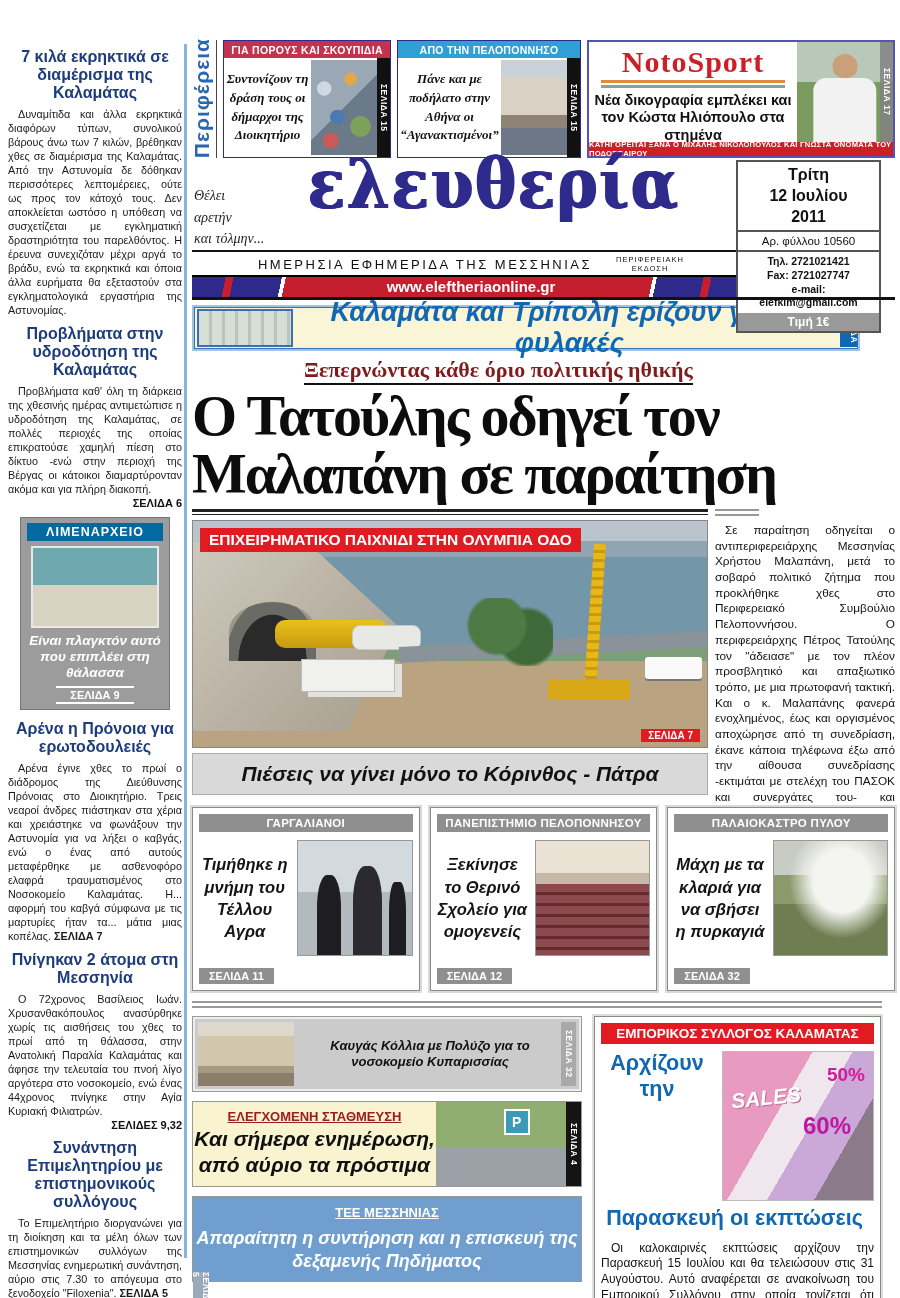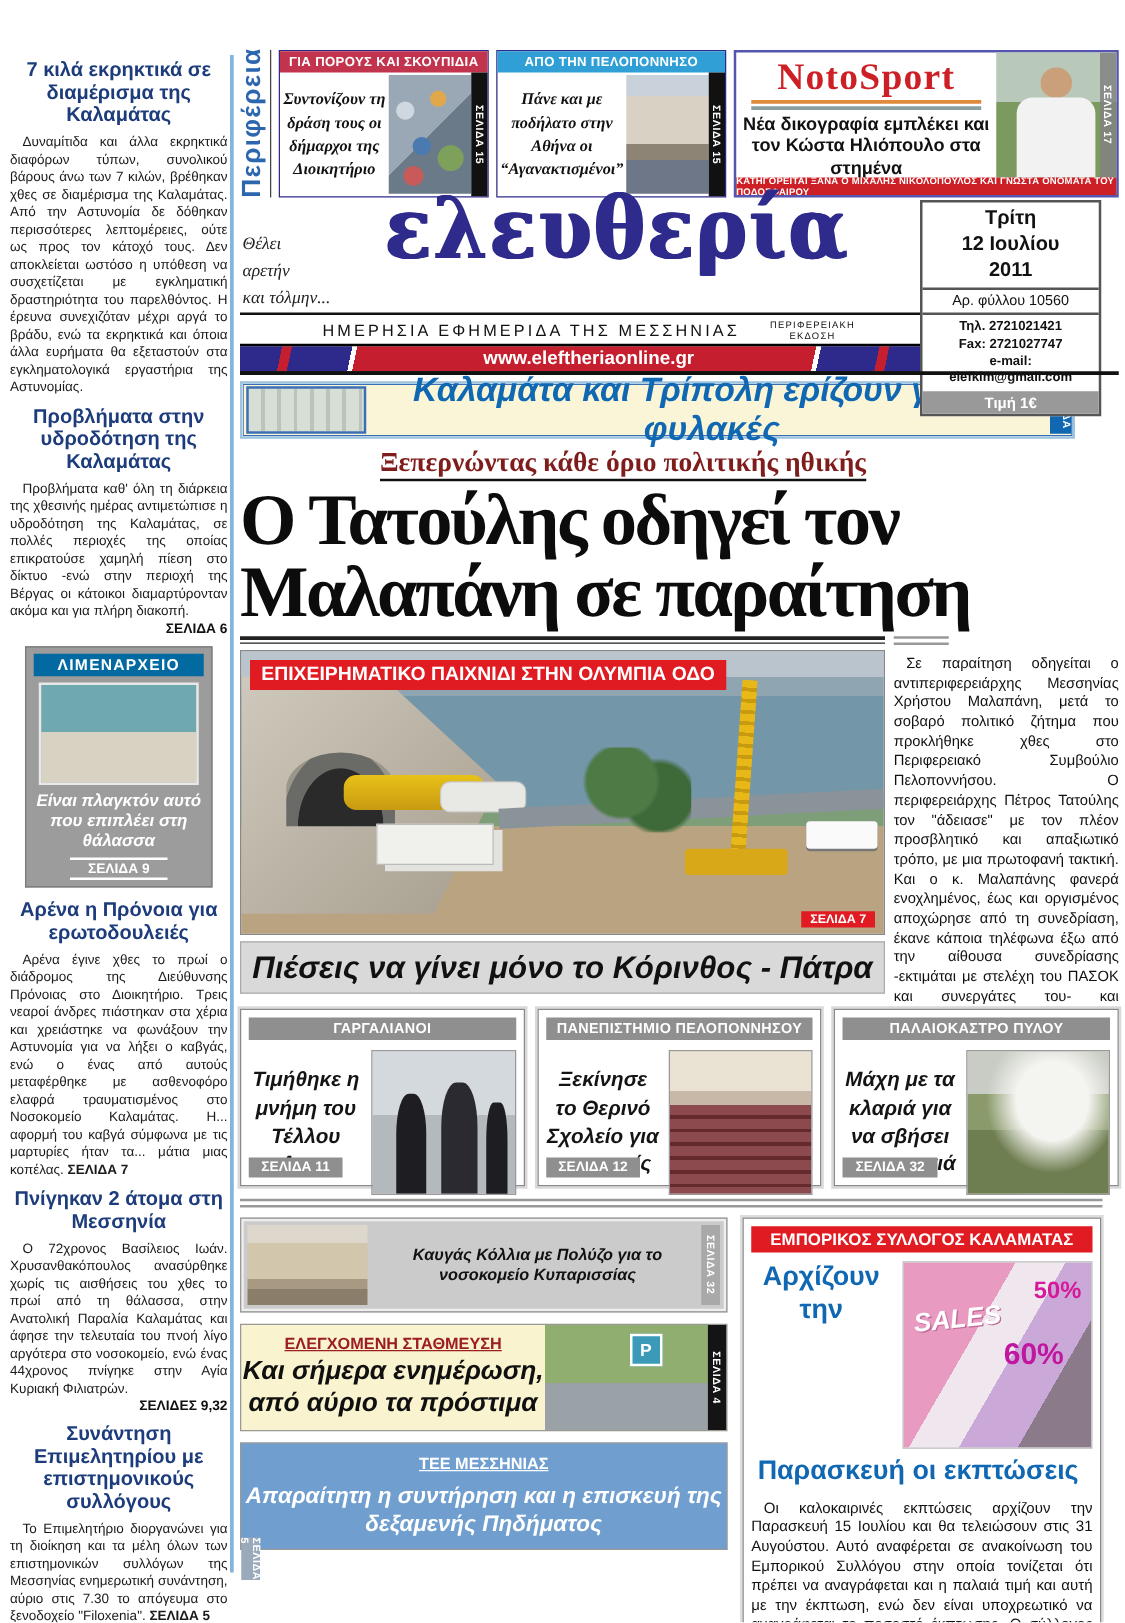--- a/index.html
+++ b/index.html
@@ -103,28 +103,28 @@
   .mp-tree{left:52%;top:34%;width:18%;height:30%;
            background:radial-gradient(circle at 40% 40%,#4e7a46 0 40%,transparent 45%),
                       radial-gradient(circle at 72% 58%,#3e6a3a 0 34%,transparent 40%);}
   .mp-crane-mast{left:77%;top:10%;width:2.4%;height:64%;transform:rotate(4deg);
                  background:repeating-linear-gradient(180deg,#e8b818 0 6px,#c89a10 6px 9px);}
   .mp-crane-base{left:69%;top:70%;width:16%;height:9%;background:#d8a818;border-radius:3px;}
   .mp-bus{left:88%;top:60%;width:11%;height:10%;background:#fafafa;border-radius:3px;box-shadow:0 2px 0 0 #777;}
   .photo-banner{position:absolute;left:7px;top:7px;background:#e11b22;color:#fff;font-weight:bold;font-size:15.5px;padding:3px 9px;}
   .photo-page{position:absolute;right:7px;bottom:5px;background:#e11b22;color:#fff;font-weight:bold;font-size:10px;padding:1px 7px;}
   .caption-strip{margin-top:5px;background:#d9d9d9;border:1px solid #aaa;height:40px;display:flex;align-items:center;
-                 justify-content:center;font-weight:bold;font-style:italic;font-size:25px;color:#111;}
+                 justify-content:center;font-weight:bold;font-style:italic;font-size:21px;color:#111;}
   .story-col{position:absolute;right:0;top:0;width:180px;}
   .story-rule{border-top:2px solid #999;border-bottom:2px solid #999;height:3px;width:44px;margin-bottom:7px;}
   .story-body{font-size:11.8px;line-height:1.33;text-align:justify;color:#111;text-indent:10px;}
   .story-page{font-weight:bold;font-size:12px;text-align:right;margin-top:1px;}
 
   
-  .boxesrow{display:flex;gap:10px;margin-top:10px;height:142px;}
+  .boxesrow{display:flex;gap:10px;margin-top:10px;height:184px;}
   .nbox{flex:1;border:1px solid #8a8a8a;box-shadow:0 0 0 2px #d9d9d9;padding:6px;position:relative;background:#fff;}
   .nbox-header{background:#8f8f8f;color:#fff;font-weight:bold;font-size:11.5px;text-align:center;padding:3px 0;letter-spacing:.3px;}
   .nbox-content{display:flex;margin-top:8px;gap:7px;height:116px;}
   .nbox-title{flex:1;font-style:italic;font-weight:bold;font-size:16.5px;color:#141414;text-align:center;
               align-self:center;line-height:1.35;}
   .nbox-photo{width:53%;border:1px solid #999;}
   .nbox-page{position:absolute;left:6px;bottom:6px;background:#8f8f8f;color:#fff;font-weight:bold;font-size:11px;padding:2px 10px;}
 
   .full-rule{margin-top:10px;border-top:2px solid #999;border-bottom:2px solid #999;height:3px;width:690px;}
 

